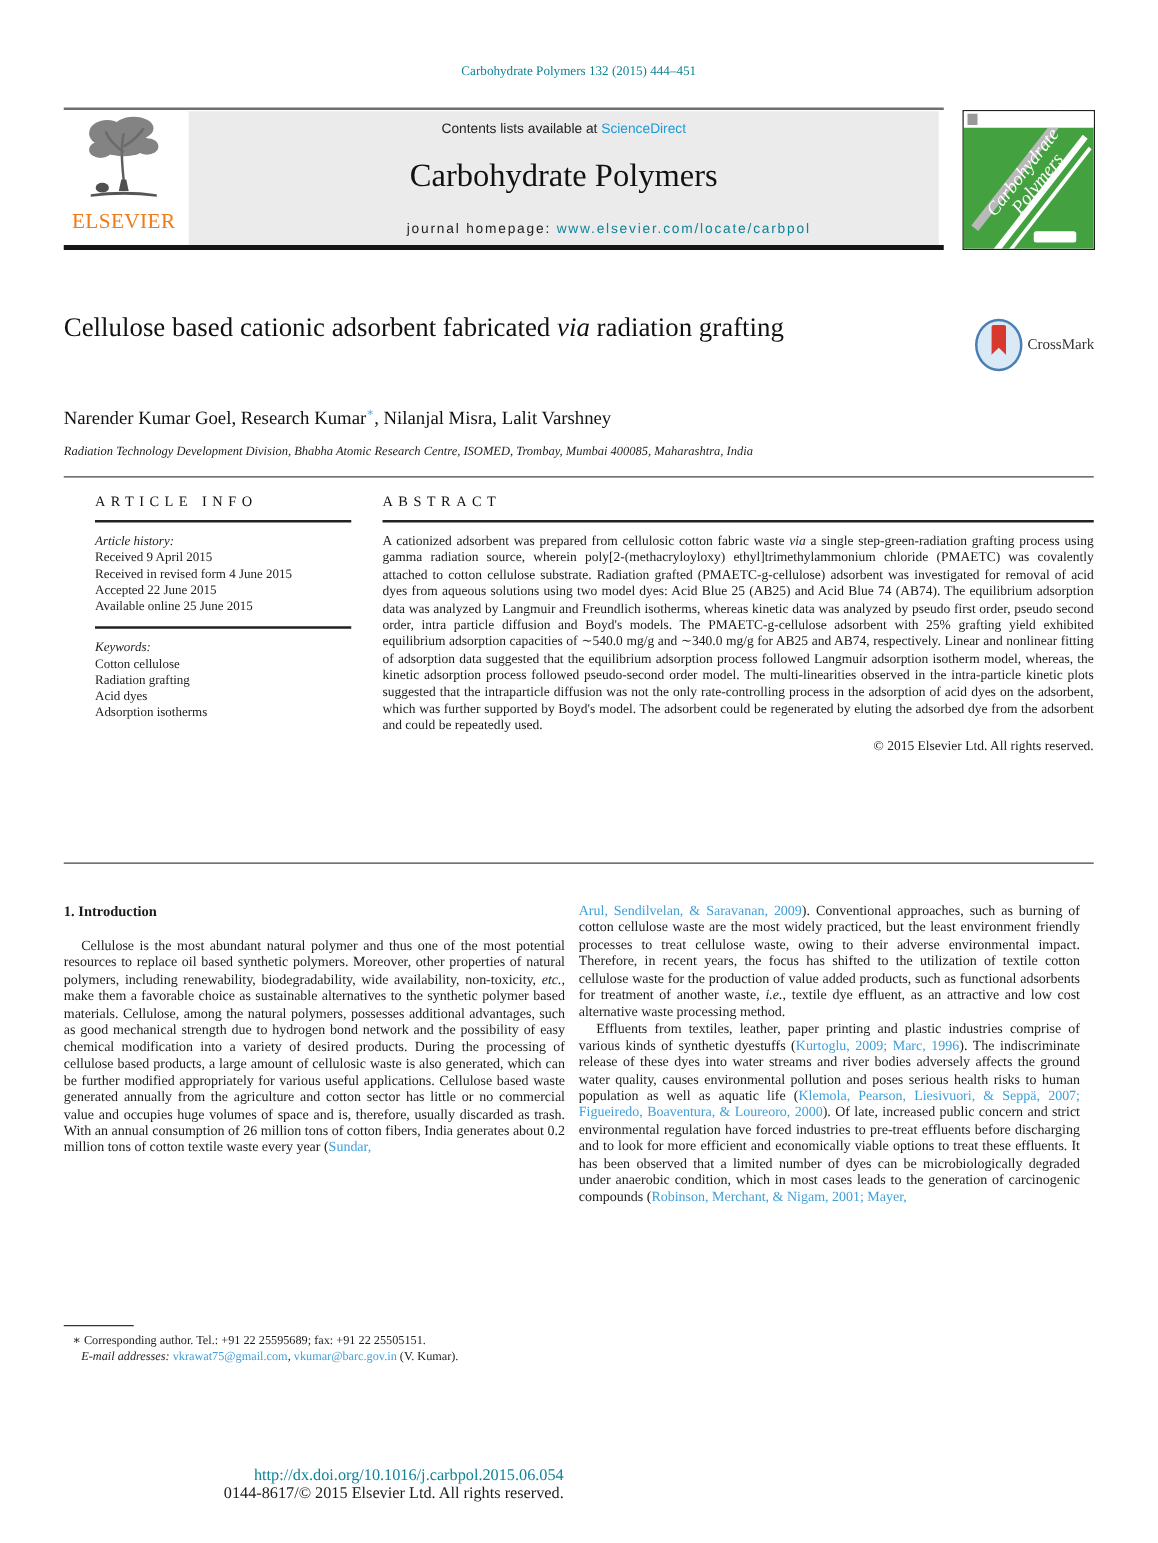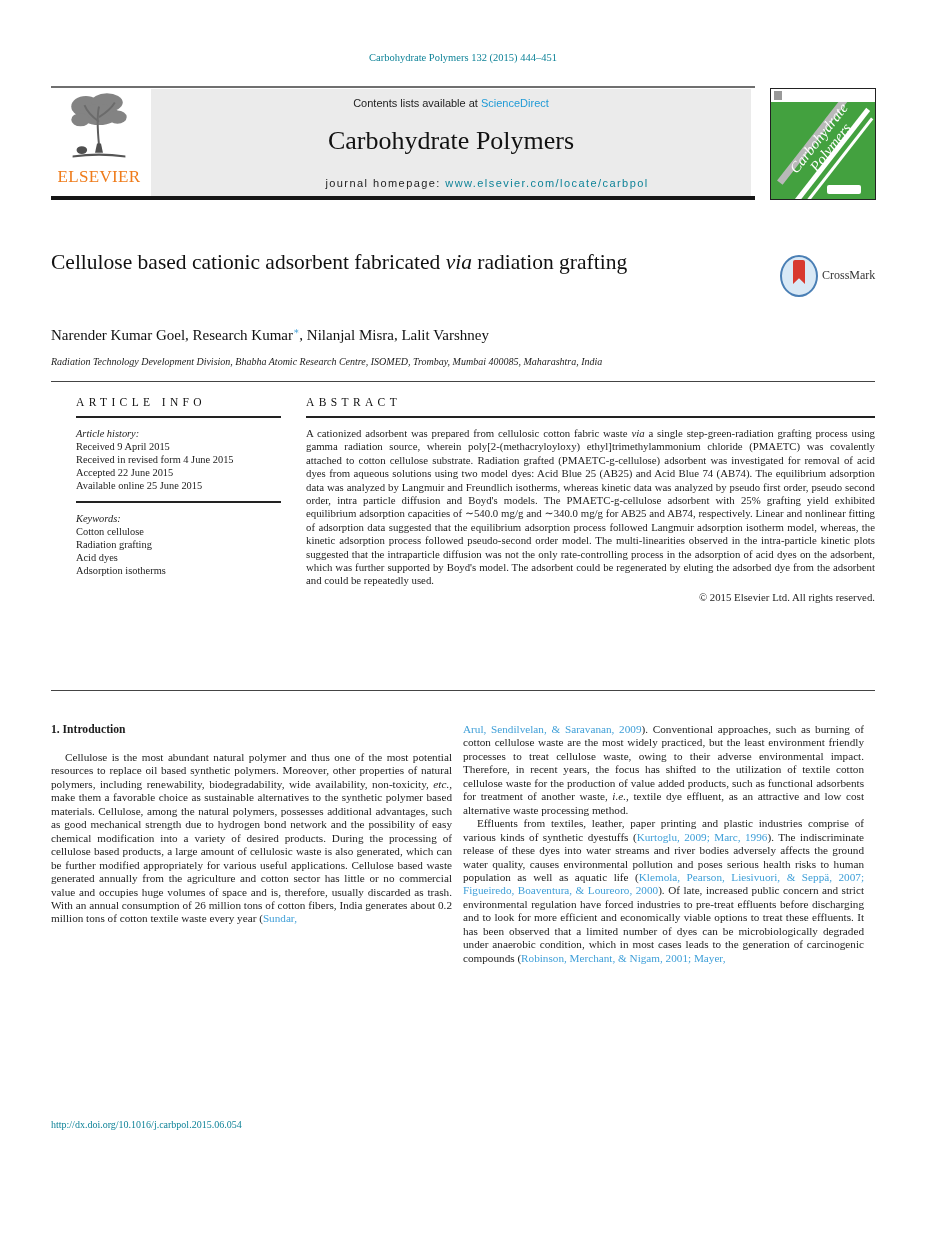--- a/index.html
+++ b/index.html
@@ -86,21 +86,21 @@
   .intro-head{font-size:11.6px;font-weight:bold;margin:7px 0 15px 0;}
   .body-cols p{margin:0;font-size:11.2px;line-height:13.45px;text-align:justify;}
   .indent{text-indent:14px;}
   .cont{margin-top:7px !important;}
 
   
   .footnote{position:absolute;top:1060px;left:51px;width:400px;font-size:9.8px;line-height:13px;}
   .fn-rule{width:56px;height:1px;background:#333;margin-bottom:5px;}
   .fn1{padding-left:7px;}
   .fn2{padding-left:14px;}
-  .footer{position:absolute;top:1118px;left:51px;width:400px;font-size:10px;line-height:13.5px;}
+  .footer{position:absolute;top:1173px;left:51px;width:400px;font-size:13px;line-height:13.5px;text-align:right;}
   .doi{color:var(--teal);}
 </style>
 </head>
 <body>
 
 <div class="page">
 
   <div class="citation">Carbohydrate Polymers 132 (2015) 444–451</div>
 
   <div class="rule-gray"></div>
@@ -201,18 +201,24 @@
     <div class="col">
       <div class="intro-head">1. Introduction</div>
       <p class="indent"><span>Cellulose is the most abundant natural polymer and thus one of the most potential resources to replace oil based synthetic polymers. Moreover, other properties of natural polymers, including renewability, biodegradability, wide availability, non-toxicity, </span><span class="seg-italic">etc.,</span><span> make them a favorable choice as sustainable alternatives to the synthetic polymer based materials. Cellulose, among the natural polymers, possesses additional advantages, such as good mechanical strength due to hydrogen bond network and the possibility of easy chemical modification into a variety of desired products. During the processing of cellulose based products, a large amount of cellulosic waste is also generated, which can be further modified appropriately for various useful applications. Cellulose based waste generated annually from the agriculture and cotton sector has little or no commercial value and occupies huge volumes of space and is, therefore, usually discarded as trash. With an annual consumption of 26 million tons of cotton fibers, India generates about 0.2 million tons of cotton textile waste every year (</span><span class="seg-link">Sundar,</span></p>
     </div>
     <div class="col">
       <p class="cont"><span class="seg-link">Arul, Sendilvelan, &amp; Saravanan, 2009</span><span>). Conventional approaches, such as burning of cotton cellulose waste are the most widely practiced, but the least environment friendly processes to treat cellulose waste, owing to their adverse environmental impact. Therefore, in recent years, the focus has shifted to the utilization of textile cotton cellulose waste for the production of value added products, such as functional adsorbents for treatment of another waste, </span><span class="seg-italic">i.e.,</span><span> textile dye effluent, as an attractive and low cost alternative waste processing method.</span></p>
       <p class="indent"><span>Effluents from textiles, leather, paper printing and plastic industries comprise of various kinds of synthetic dyestuffs (</span><span class="seg-link">Kurtoglu, 2009; Marc, 1996</span><span>). The indiscriminate release of these dyes into water streams and river bodies adversely affects the ground water quality, causes environmental pollution and poses serious health risks to human population as well as aquatic life (</span><span class="seg-link">Klemola, Pearson, Liesivuori, &amp; Seppä, 2007; Figueiredo, Boaventura, &amp; Loureoro, 2000</span><span>). Of late, increased public concern and strict environmental regulation have forced industries to pre-treat effluents before discharging and to look for more efficient and economically viable options to treat these effluents. It has been observed that a limited number of dyes can be microbiologically degraded under anaerobic condition, which in most cases leads to the generation of carcinogenic compounds (</span><span class="seg-link">Robinson, Merchant, &amp; Nigam, 2001; Mayer,</span></p>
     </div>
   </div>
 
+  <div class="footnote">
+    <div class="fn-rule"></div>
+    <div class="fn1">∗ Corresponding author. Tel.: +91 22 25595689; fax: +91 22 25505151.</div>
+    <div class="fn2"><span class="seg-italic">E-mail addresses: </span><span class="seg-link">vkrawat75@gmail.com</span><span>, </span><span class="seg-link">vkumar@barc.gov.in</span><span> (V. Kumar).</span></div>
+  </div>
 
   <div class="footer">
     <div class="doi">http://dx.doi.org/10.1016/j.carbpol.2015.06.054</div>
+    <div>0144-8617/© 2015 Elsevier Ltd. All rights reserved.</div>
   </div>
 
 </div>
 
 </body></html>

